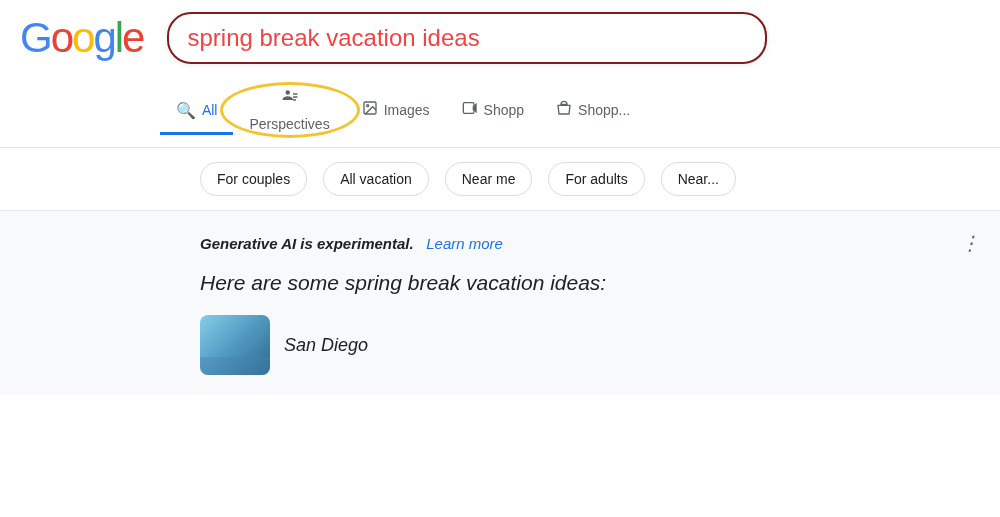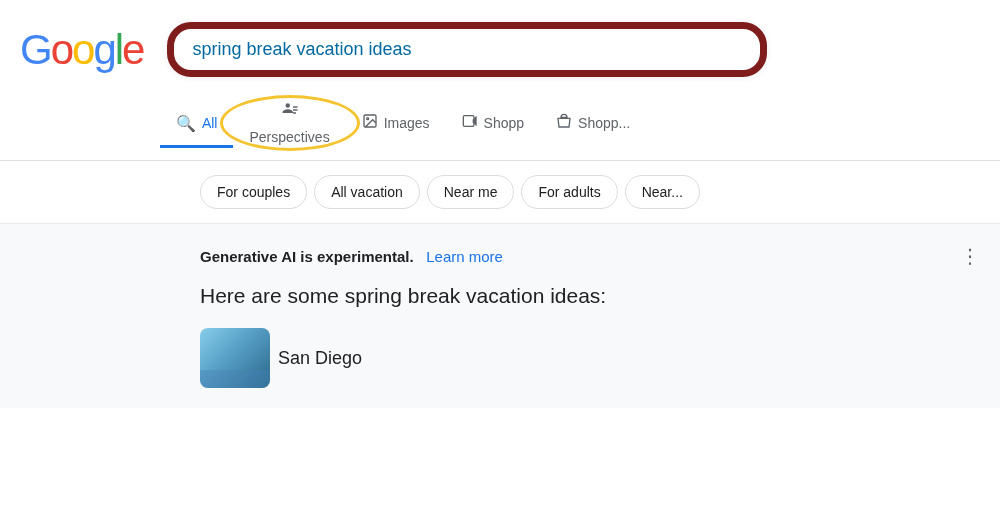--- a/index.html
+++ b/index.html
@@ -12,21 +12,20 @@
       position: relative;
     }
 
     
     .header {
       display: flex;
       align-items: center;
       padding: 12px 20px;
       background: #fff;
       gap: 16px;
-      margin-top: 10px;
     }
 
     .google-logo {
       font-size: 42px;
       font-weight: 400;
       letter-spacing: -2px;
       flex-shrink: 0;
       margin-right: 8px;
     }
     .g-blue { color: #4285F4; }
@@ -35,25 +34,25 @@
     .g-green { color: #34A853; }
 
     .search-bar-wrapper {
       flex: 1;
       max-width: 600px;
     }
 
     .search-bar {
       display: flex;
       align-items: center;
-      border: 7px solid #7f1d1d;
+      border: 2px solid #7f1d1d;
       border-radius: 24px;
       padding: 10px 18px;
-      font-size: 18px;
-      color: #0369a1;
+      font-size: 24px;
+      color: #ef4444;
       background: #fff;
       box-shadow: 0 1px 6px rgba(32,33,36,.08);
       width: 100%;
     }
 
     
     .tabs-bar {
       display: flex;
       align-items: center;
       padding: 0 20px 0 160px;
@@ -104,21 +103,21 @@
       border-radius: 50%;
       pointer-events: none;
       z-index: 10;
     }
 
     
     .chips-bar {
       display: flex;
       align-items: center;
       padding: 14px 20px 14px 200px;
-      gap: 7px;
+      gap: 16px;
       background: #fff;
       overflow: hidden;
     }
 
     .chip {
       display: flex;
       align-items: center;
       border: 1px solid #dadce0;
       border-radius: 20px;
       padding: 8px 16px;
@@ -127,20 +126,21 @@
       cursor: pointer;
       white-space: nowrap;
       background: #fff;
     }
 
     
     .ai-section {
       background: #f8f9fa;
       padding: 20px 20px 20px 200px;
       border-top: 1px solid #e8eaed;
+      font-style: italic;
     }
 
     .ai-notice {
       display: flex;
       align-items: center;
       gap: 8px;
       font-size: 15px;
       color: #202124;
       margin-bottom: 16px;
     }
@@ -166,21 +166,21 @@
     .ai-heading {
       font-size: 21px;
       font-weight: 400;
       color: #202124;
       margin-bottom: 20px;
     }
 
     .ai-result-row {
       display: flex;
       align-items: center;
-      gap: 8px;
+      gap: 14px;
     }
 
     .ai-thumbnail {
       width: 70px;
       height: 60px;
       border-radius: 8px;
       background: linear-gradient(135deg, #87CEEB 0%, #5ba3c9 40%, #4a8fb5 60%, #3a7a9f 80%, #2d6a8a 100%);
       flex-shrink: 0;
       position: relative;
       overflow: hidden;

